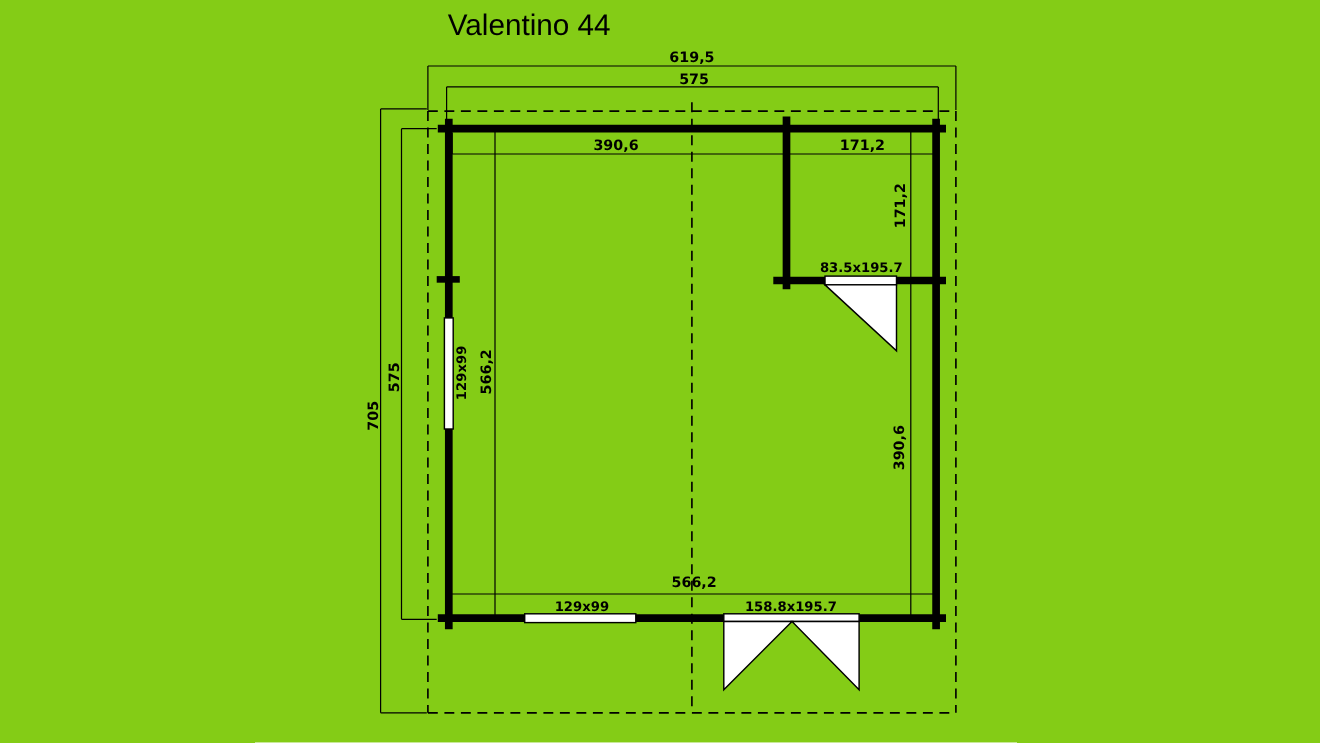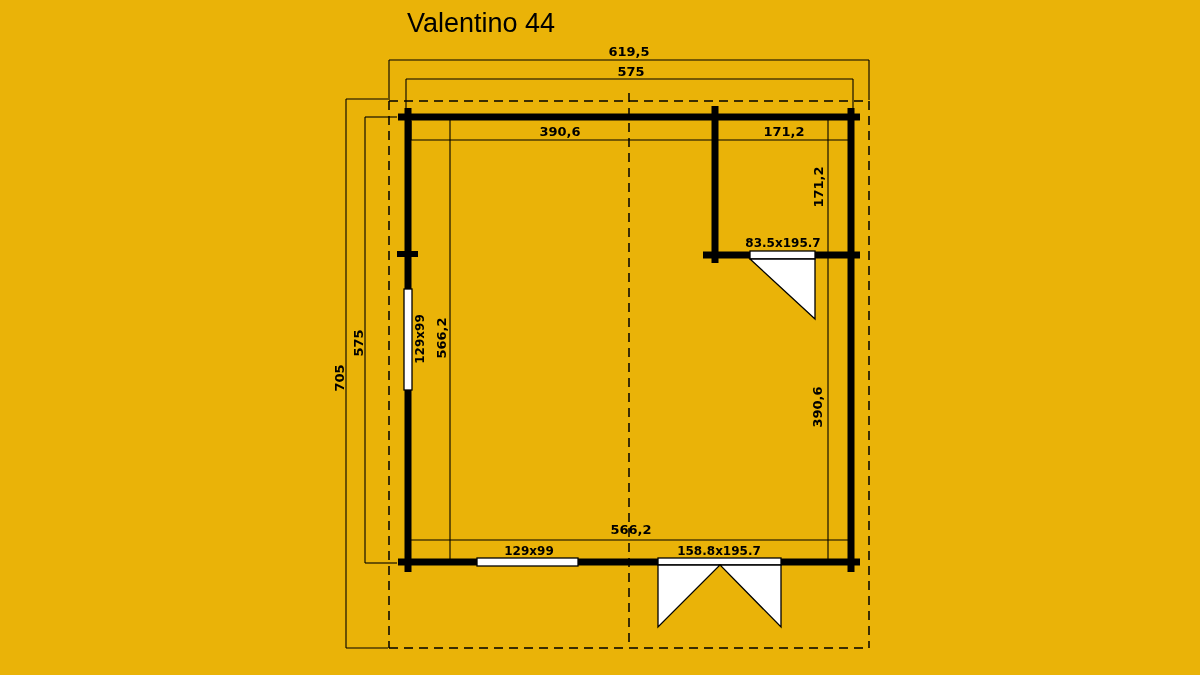--- a/index.html
+++ b/index.html
@@ -4,21 +4,21 @@
 <style>
   html, body {
     margin: 0;
     padding: 0;
     background: #ffffff;
   }
   .page {
     position: relative;
     width: 1200px;
     height: 675px;
-    background: #eab308;
+    background: #84cc16;
     overflow: hidden;
     font-family: "Liberation Sans", sans-serif;
   }
   .plan-title {
     position: absolute;
     left: 407px;
     top: 8px;
     font-family: "Liberation Sans", sans-serif;
     font-size: 27px;
     font-weight: 400;

